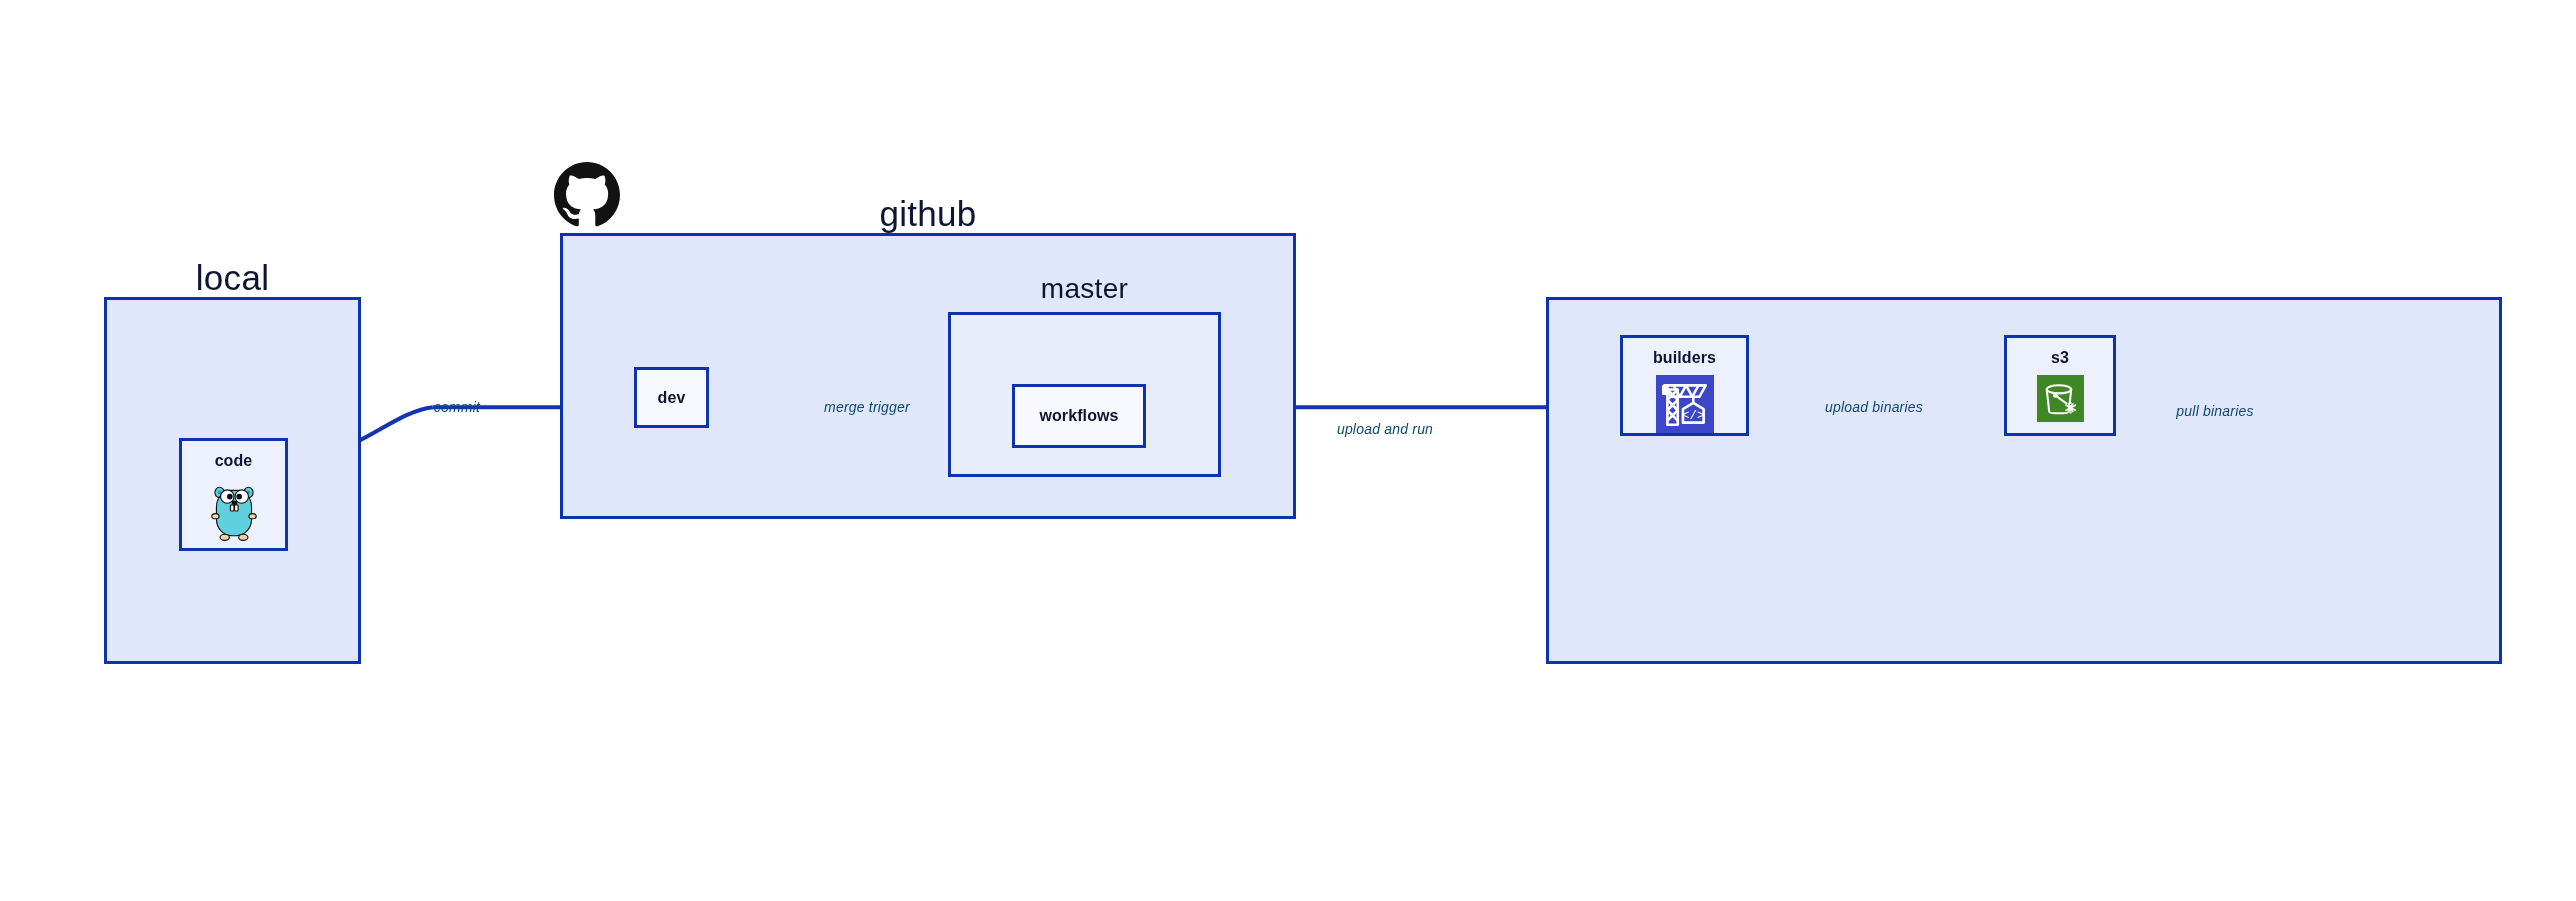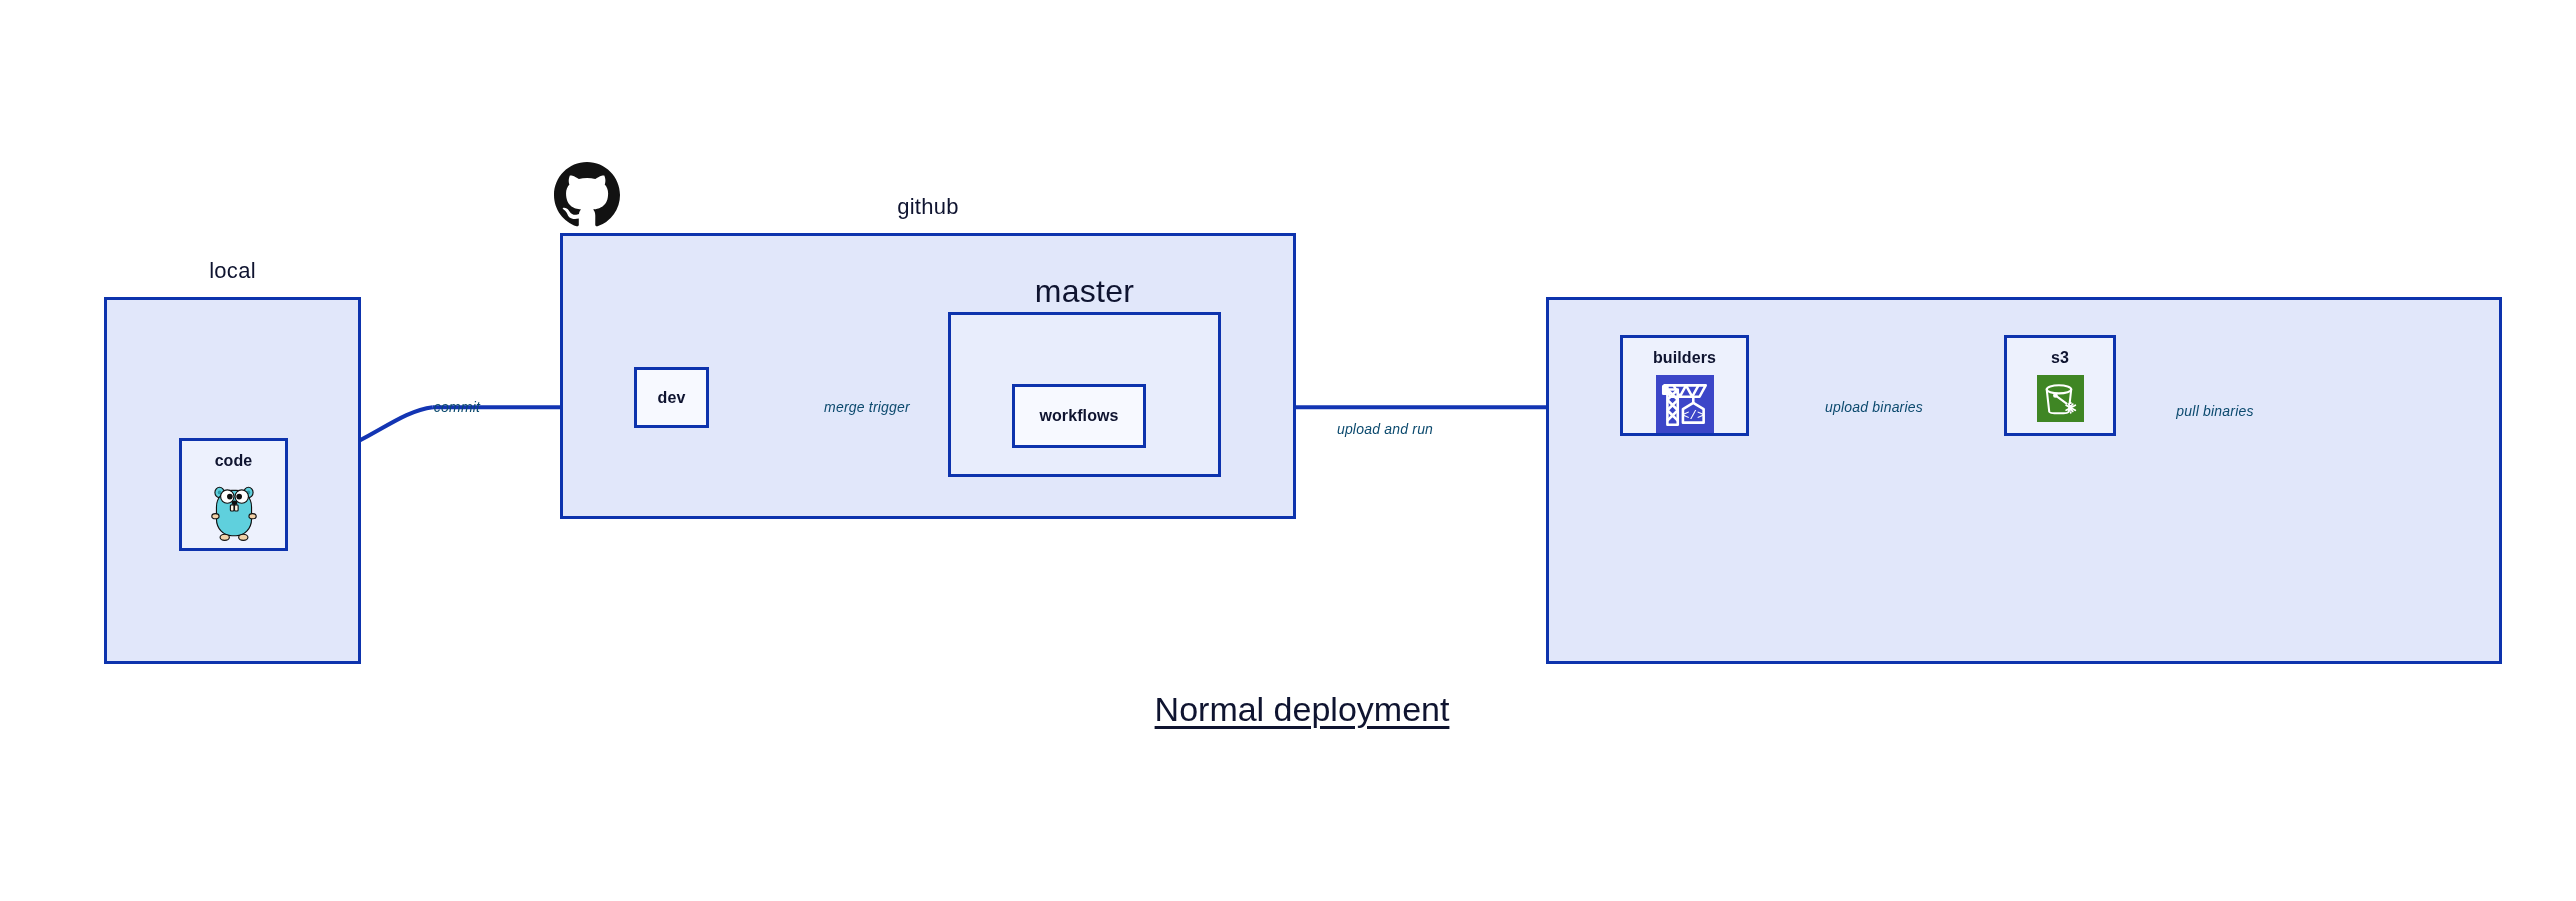--- a/index.html
+++ b/index.html
@@ -21,21 +21,21 @@
   
   .group {
     position: absolute;
     background: #e1e7fa;
     border: 3.6px solid #0d33ad;
     box-sizing: border-box;
   }
   .group-title {
     position: absolute;
     color: #0f1430;
-    font-size: 22px;
+    font-size: 35px;
     font-weight: 400;
     white-space: nowrap;
     text-align: center;
     letter-spacing: 0.3px;
   }
 
   
   .subgroup {
     position: absolute;
     background: #e8edfc;
@@ -179,21 +179,21 @@
           <rect x="45" y="52" width="7" height="12" rx="2" fill="#fdf3e0"></rect>
           <rect x="53" y="52" width="7" height="12" rx="2" fill="#fdf3e0"></rect>
         </g>
       </svg>
     </div>
   </div>
 
   <div class="group-title" style="left:560px; top:194px; width:736px;">github</div>
   <div class="group" style="left:560px; top:233px; width:736px; height:286px;"></div>
 
-  <div class="group-title" style="left:948px; top:273px; width:273px; font-size:32px;">master</div>
+  <div class="group-title" style="left:948px; top:273px; width:273px; font-size:28px;">master</div>
   <div class="subgroup" style="left:948px; top:312px; width:273px; height:165px;"></div>
 
   <div class="node plain" style="left:634px; top:367px; width:75px; height:61px;">
     <div class="node-label">dev</div>
   </div>
 
   <div class="node plain" style="left:1012px; top:384px; width:134px; height:64px;">
     <div class="node-label">workflows</div>
   </div>
 
@@ -242,16 +242,15 @@
     </div>
   </div>
 
 
   <div class="edge-label" style="left:457px;  top:407px;">commit</div>
   <div class="edge-label" style="left:867px; top:407px;">merge trigger</div>
   <div class="edge-label" style="left:1385px; top:429px;">upload and run</div>
   <div class="edge-label" style="left:1874px; top:407px;">upload binaries</div>
   <div class="edge-label" style="left:2215px; top:411px;">pull binaries</div>
 
-  <div class="caption" style="left:1302px; top:690px;">Normal deployment</div>
 
 </div>
 
 
 </body></html>

